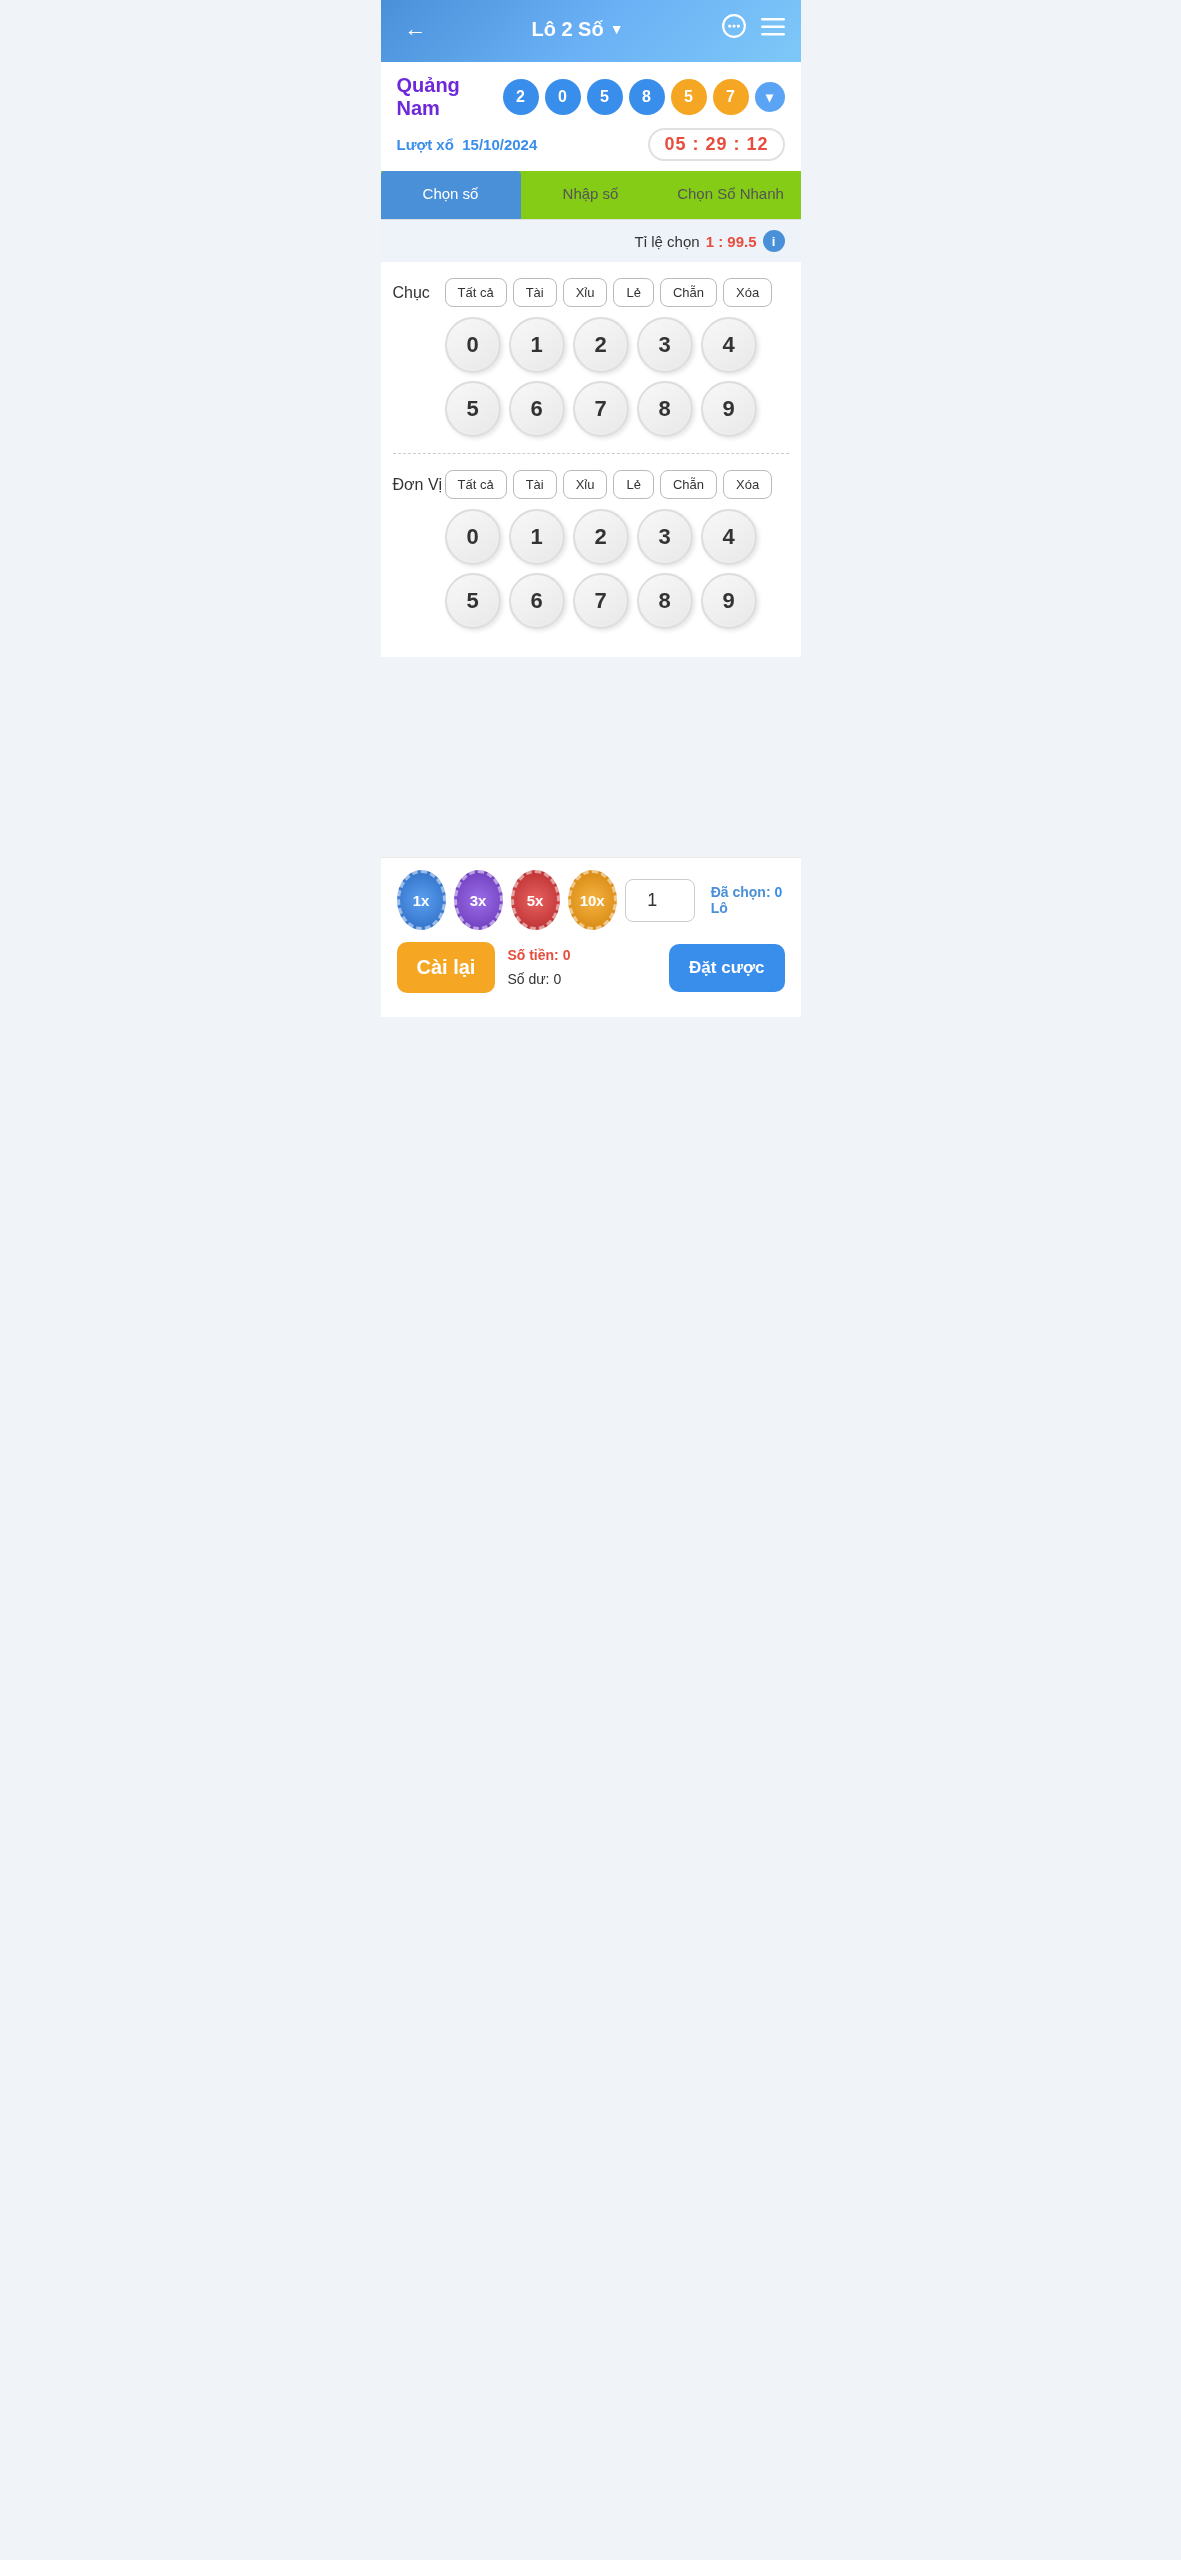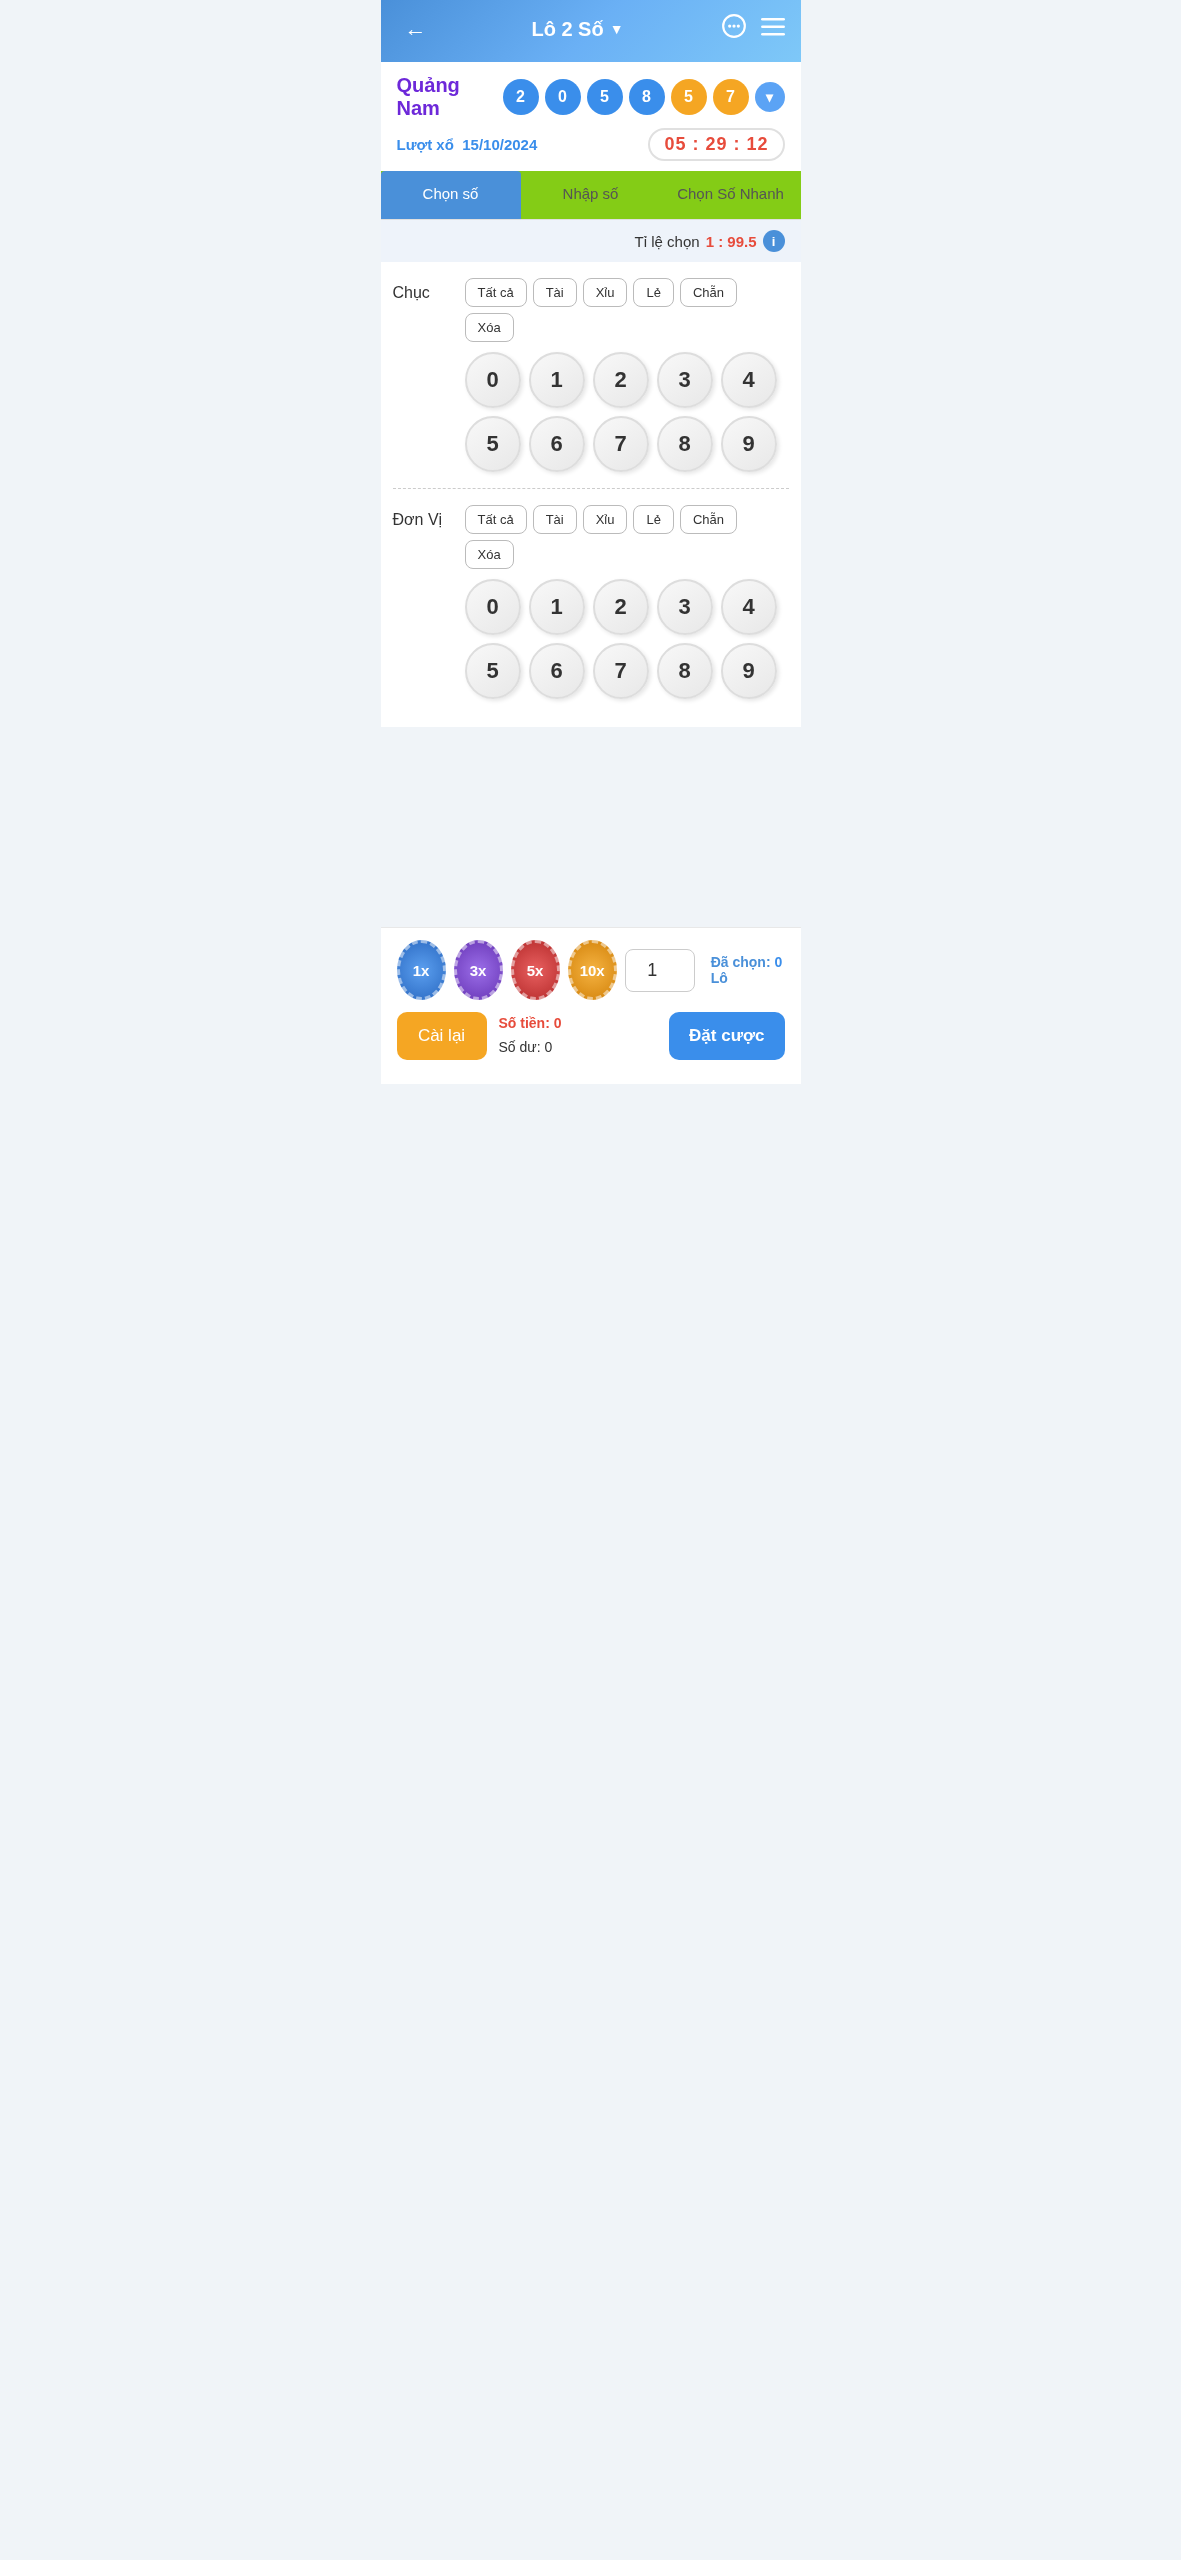--- a/index.html
+++ b/index.html
@@ -165,21 +165,21 @@
     }
 
     
     .picker-section {
       background: white;
       padding: 16px 12px 12px;
     }
     .picker-row {
       display: flex;
       align-items: flex-start;
-      gap: 20px;
+      gap: 0;
       margin-bottom: 16px;
     }
     .row-label {
       min-width: 52px;
       font-size: 16px;
       color: #333;
       padding-top: 6px;
       font-weight: 500;
     }
     .picker-content {
@@ -289,22 +289,22 @@
       align-items: center;
       justify-content: space-between;
       gap: 12px;
     }
     .cai-lai-btn {
       background: #f5a623;
       color: white;
       border: none;
       border-radius: 10px;
       padding: 14px 20px;
-      font-size: 17px;
-      font-weight: 400;
+      font-size: 20px;
+      font-weight: 700;
       cursor: pointer;
       min-width: 90px;
     }
     .money-info {
       flex: 1;
       font-size: 14px;
       color: #333;
       line-height: 1.7;
     }
     .money-info .so-tien { }

